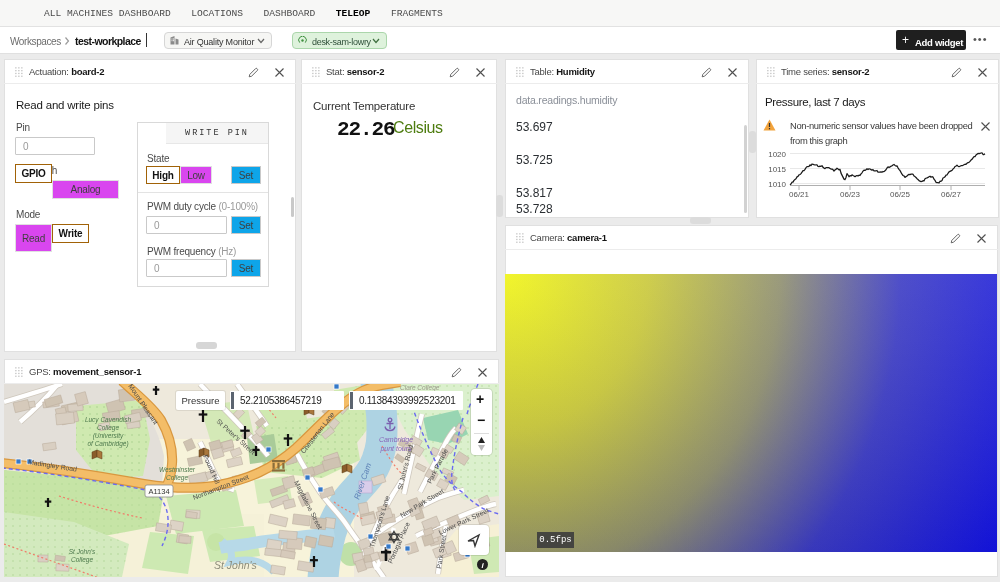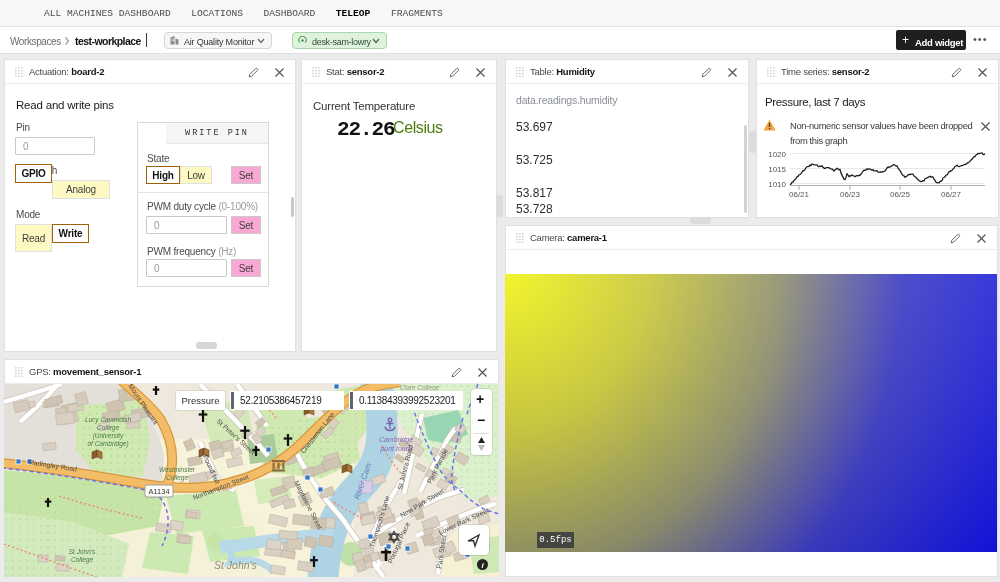--- a/index.html
+++ b/index.html
@@ -3,23 +3,23 @@
 * { margin:0; padding:0; box-sizing:border-box; }
 html,body { width:1000px; height:582px; overflow:hidden; }
 body { font-family:"Liberation Sans", sans-serif; background:#ebebeb; position:relative; }
 .abs { position:absolute; }
 .mono { font-family:"Liberation Mono", monospace;margin-left:28px; }
 .card { position:absolute; background:#fff; border:1px solid #e0e0e0; }
 .ttl { font-size:9.5px; color:#484848; letter-spacing:-0.25px; }
 .ttl b { color:#141414; }
 .lbl { font-size:10px; color:#4a4a4a; letter-spacing:-0.2px; }
 .inp { position:absolute; background:#fff; border:1px solid #c9c9c9; border-radius:1px; font-size:10px; color:#9a9a9a; padding-left:7px; display:flex; align-items:center; }
-.btn { position:absolute; display:flex; align-items:center; justify-content:center; font-size:10px; color:#3f3f3f; background:#fef9c3; border:1px solid #e0e0e0; letter-spacing:-0.2px; }
+.btn { position:absolute; display:flex; align-items:center; justify-content:center; font-size:10px; color:#3f3f3f; background:#d946ef; border:1px solid #e0e0e0; letter-spacing:-0.2px; }
 .btn.sel { background:#fff; border:1px solid #a16207; color:#111; font-weight:bold; }
-.btn.set { background:#f9a8d4; border:1px solid #c9c9c9; }
+.btn.set { background:#0ea5e9; border:1px solid #c9c9c9; }
 .nav-item { color:#4b4b4b; margin-right:20.5px; }
 .nav-item.on { color:#000; font-weight:bold; }
 </style></head><body>
 
 <div class="abs" style="left:0;top:0;width:1000px;height:27px;background:#f7f7f6;border-bottom:1px solid #e2e2e2"></div>
 <div class="abs mono" style="left:16px;top:8px;font-size:9.6px;letter-spacing:0px">
 <span class="nav-item">ALL MACHINES DASHBOARD</span><span class="nav-item">LOCATIONS</span><span class="nav-item">DASHBOARD</span><span class="nav-item on">TELEOP</span><span class="nav-item">FRAGMENTS</span>
 </div>
 
 <div class="abs" style="left:0;top:27px;width:1000px;height:27px;background:#fff;border-bottom:1px solid #e0e0e0"></div>
@@ -79,21 +79,21 @@
   </svg>
 <svg class="abs" style="left:275px;top:68px" width="9" height="9" viewBox="0 0 9 9" stroke="#4f4f4f" stroke-width="1.1">
     <path d="M0.5 0.5 L8.5 8.5 M8.5 0.5 L0.5 8.5"></path>
   </svg>
 <div class="abs" style="left:4px;top:83px;width:292px;height:1px;background:#ececec"></div>
 <div class="abs" style="left:16px;top:99px;font-size:11.5px;color:#1a1a1a;letter-spacing:-0.2px">Read and write pins</div>
 <div class="abs lbl" style="left:16px;top:122px">Pin</div>
 <div class="inp" style="left:15px;top:137px;width:80px;height:18px">0</div>
 <div class="abs lbl" style="left:16px;top:165px">Pin graph</div>
 <div class="btn sel" style="left:15px;top:164px;width:37px;height:19px">GPIO</div>
-<div class="btn" style="left:52px;top:180px;width:58px;height:19px">Analog</div>
+<div class="btn" style="left:52px;top:180px;width:67px;height:19px">Analog</div>
 <div class="abs lbl" style="left:16px;top:209px">Mode</div>
 <div class="btn" style="left:15px;top:224px;width:37px;height:28px">Read</div>
 <div class="btn sel" style="left:52px;top:224px;width:37px;height:19px">Write</div>
 
 <div class="abs" style="left:137px;top:122px;width:132px;height:165px;border:1px solid #d9d9d9">
   <div style="height:21px;background:#f5f5f5;border-bottom:1px solid #e7e7e7;display:flex;align-items:center;justify-content:center" class="mono">
       <span style="font-size:8.5px;letter-spacing:2px;color:#333">WRITE PIN</span>
     </div>
 </div>
 <div class="abs lbl" style="left:147px;top:153px">State</div>

